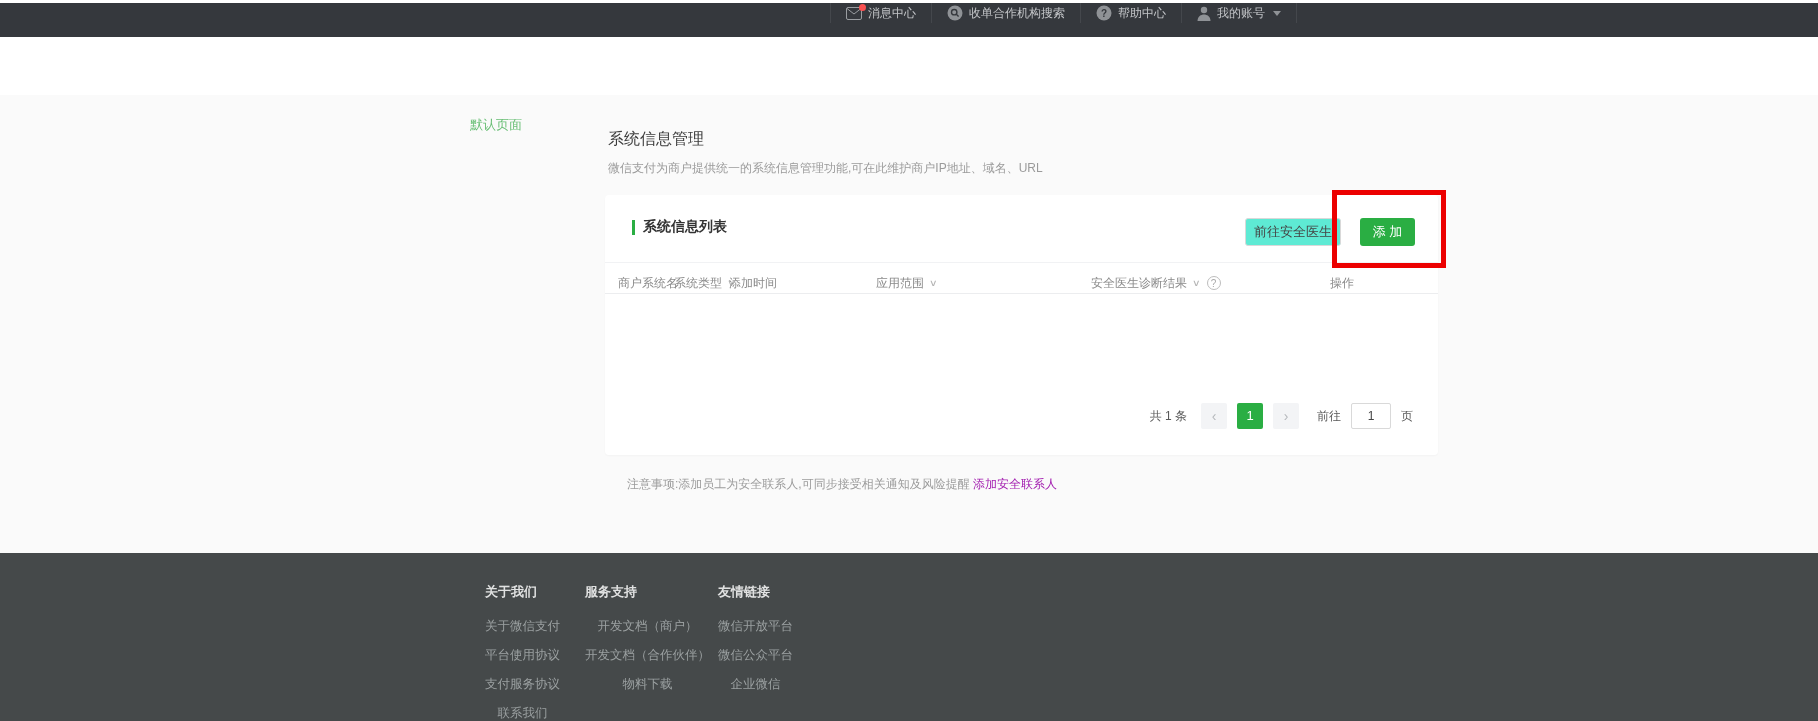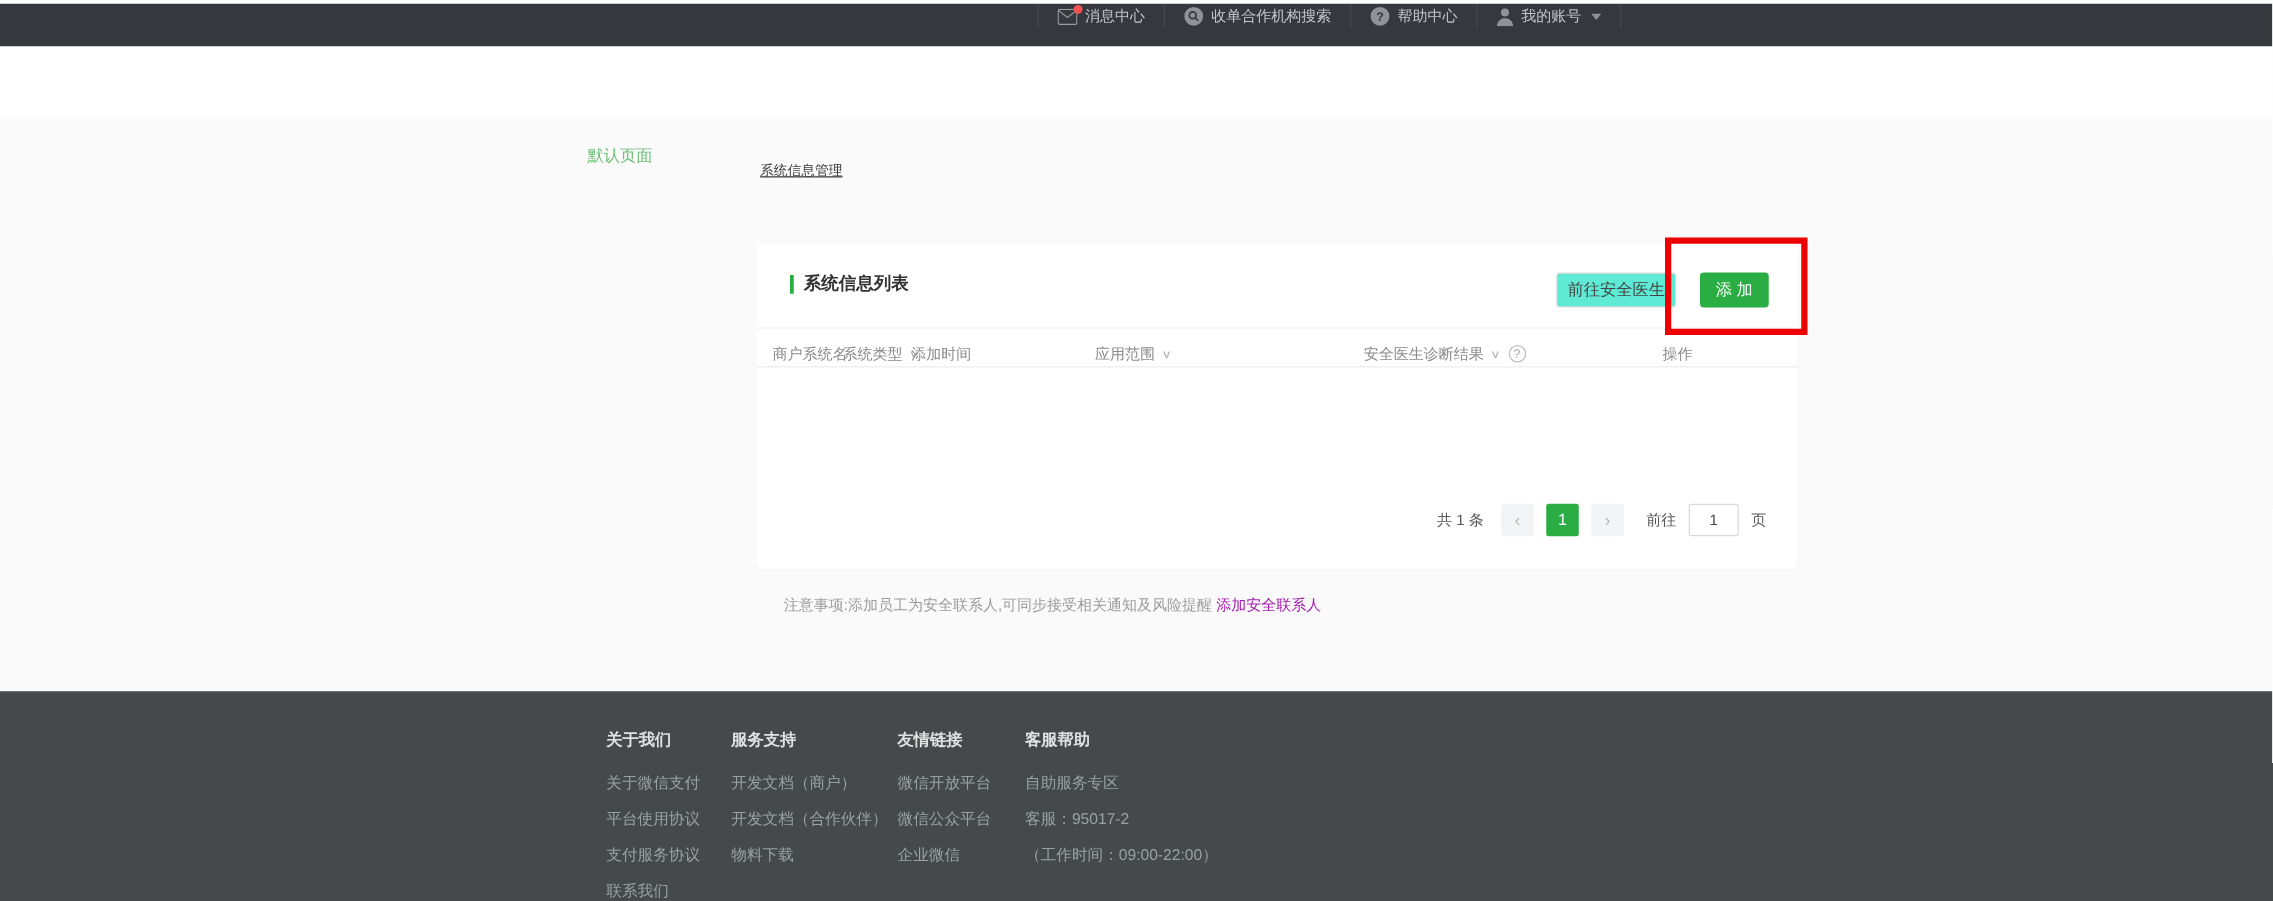--- a/index.html
+++ b/index.html
@@ -23,21 +23,21 @@
   .brand-divider { width:1px; height:20px; background:#e0e0e0; margin:0 16px 0 20px; }
   .brand-sub { font-size:14px; color:#8c8c8c; }
   .nav { position:absolute; left:948px; top:0; height:58px; display:flex; gap:34px; }
   .nav-item { position:relative; height:58px; line-height:58px; font-size:15px; color:#454545; cursor:pointer; }
   .nav-item.active { color:#2aae43; }
   .nav-item.active::after { content:""; position:absolute; left:0; right:0; bottom:8px; height:2px; background:#2aae43; }
 
   
   .content-bg { position:absolute; left:0; top:95px; width:100%; height:458px; background:#fafafa; }
   .sidebar-item { position:absolute; left:470px; top:116px; font-size:13px; color:#6abf76; cursor:pointer; }
-  .page-title { position:absolute; left:608px; top:129px; font-size:11px; color:#3c3c3c;text-decoration:underline; }
+  .page-title { position:absolute; left:608px; top:129px; font-size:16px; color:#3c3c3c; }
   .page-desc { position:absolute; left:608px; top:160px; font-size:12px; color:#9b9b9b; }
 
   
   .panel { position:absolute; left:605px; top:195px; width:833px; height:260px; background:#fff; border-radius:4px; box-shadow:0 1px 2px rgba(0,0,0,.03); }
   .panel-accent { position:absolute; left:27px; top:25px; width:3px; height:15px; background:#2aae43; }
   .panel-title { position:absolute; left:38px; top:23px; font-size:14px; font-weight:bold; color:#333; }
   .panel-subtitle { position:absolute; left:140px; top:26px; font-size:12px; color:#9b9b9b; }
   .btn-doctor { position:absolute; left:640px; top:23px; width:96px; height:28px; background:#5eead4; border:1px solid #d9d9d9; border-radius:3px; font-size:13px; color:#454545; text-align:center; line-height:26px; cursor:pointer; }
   .btn-add { position:absolute; left:755px; top:23px; width:55px; height:28px; background:#2aae43; border:none; border-radius:3px; font-size:13px; color:#fff; text-align:center; line-height:28px; cursor:pointer; }
 
@@ -64,21 +64,21 @@
   .note-link { color:#a21caf; cursor:pointer;font-family:Liberation Mono, monospace; }
 
   
   .annotation-box { position:absolute; left:1332px; top:190px; width:114px; height:78px; border:5px solid #ec0000; z-index:20; pointer-events:none; }
 
   
   .footer { position:absolute; left:0; top:553px; width:100%; height:168px; background:#45494a; }
   .f-col { position:absolute; top:30px; }
   .f-col.c1 { left:485px; } .f-col.c2 { left:585px; } .f-col.c3 { left:718px; } .f-col.c4 { left:820px; }
   .f-title { font-size:13px; font-weight:bold; color:#e0e1e1; margin-bottom:17px; }
-  .f-link { font-size:12.5px; color:#9ba0a1; margin-bottom:12px; cursor:pointer; white-space:nowrap; }
+  .f-link { font-size:12.5px; color:#9ba0a1; margin-bottom:12px; cursor:pointer; white-space:nowrap;text-align:center; }
   .f-text { font-size:12.5px; color:#9ba0a1; margin-bottom:12px; white-space:nowrap; }
 </style>
 </head>
 <body>
 
 <div id="screen">
 
   <div class="topbar">
     <div class="topbar-inner">
       <div class="tb-item">
@@ -122,20 +122,21 @@
       </div>
     </div>
   </div>
 
 
   <div class="content-bg"></div>
 
   <div class="sidebar-item">默认页面</div>
 
   <div class="page-title">系统信息管理</div>
+  <div class="page-desc">微信支付为商户提供统一的系统信息管理功能,可在此维护商户IP地址、域名、URL</div>
 
   <div class="panel">
     <div class="panel-accent"></div>
     <div class="panel-title">系统信息列表</div>
     <button class="btn-doctor">前往安全医生</button>
     <button class="btn-add">添 加</button>
 
     <div class="thead">
       <div class="th" style="left:13px">
           <span>商户系统名</span>
@@ -192,21 +193,15 @@
       <div class="f-link">微信开放平台</div>
       <div class="f-link">微信公众平台</div>
       <div class="f-link">企业微信</div>
     </div>
     <div class="f-col c2">
       <div class="f-title">服务支持</div>
       <div class="f-link">开发文档（商户）</div>
       <div class="f-link">开发文档（合作伙伴）</div>
       <div class="f-link">物料下载</div>
     </div>
-    <div class="f-col c4">
-      <div class="f-title">客服帮助</div>
-      <div class="f-link">自助服务专区</div>
-      <div class="f-text">客服：95017-2</div>
-      <div class="f-text">（工作时间：09:00-22:00）</div>
-    </div>
   </div>
 
 </div>
 
 </body></html>

